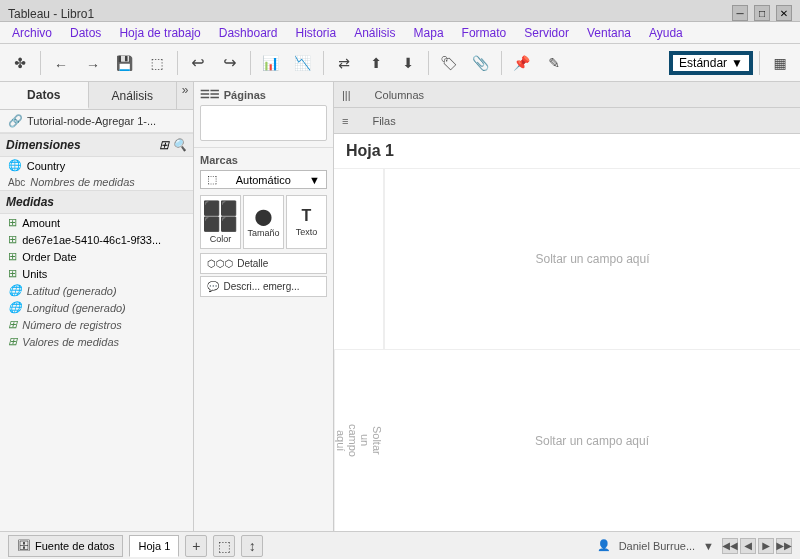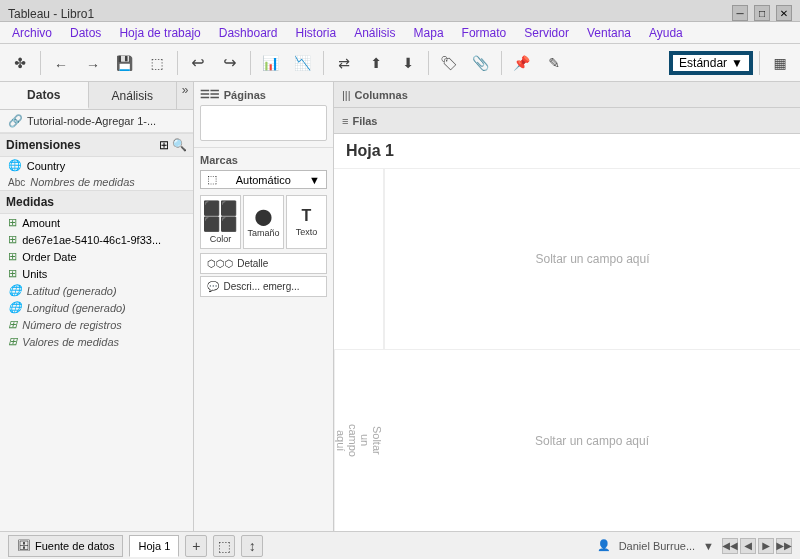--- a/index.html
+++ b/index.html
@@ -135,20 +135,21 @@
     .db-icon { color: #0078d4; font-size: 12px; }
 
     .section-header {
       display: flex;
       align-items: center;
       justify-content: space-between;
       padding: 4px 6px;
       background: #ebebeb;
       border-bottom: 1px solid #ddd;
       border-top: 1px solid #ddd;
+      font-style: italic;
     }
     .section-title { font-size: 12px; font-weight: bold; color: #222; }
     .section-icons { display: flex; gap: 3px; }
 
     .dim-item, .meas-item {
       display: flex;
       align-items: center;
       gap: 5px;
       padding: 2px 8px;
       font-size: 11px;
@@ -257,21 +258,21 @@
     .col-shelf {
       height: 26px;
       background: #e8e8e8;
       border-bottom: 1px solid #ccc;
       display: flex;
       align-items: center;
       padding: 0 8px;
       gap: 4px;
     }
     .shelf-icon { font-size: 11px; color: #555; }
-    .shelf-name { font-size: 11px; color: #555; font-weight: bold; }
+    .shelf-name { font-size: 11px; color: #555; font-weight: normal; margin-left: 20px; }
 
     .row-shelf {
       height: 26px;
       background: #e8e8e8;
       border-bottom: 1px solid #ccc;
       display: flex;
       align-items: center;
       padding: 0 8px;
       gap: 4px;
     }

